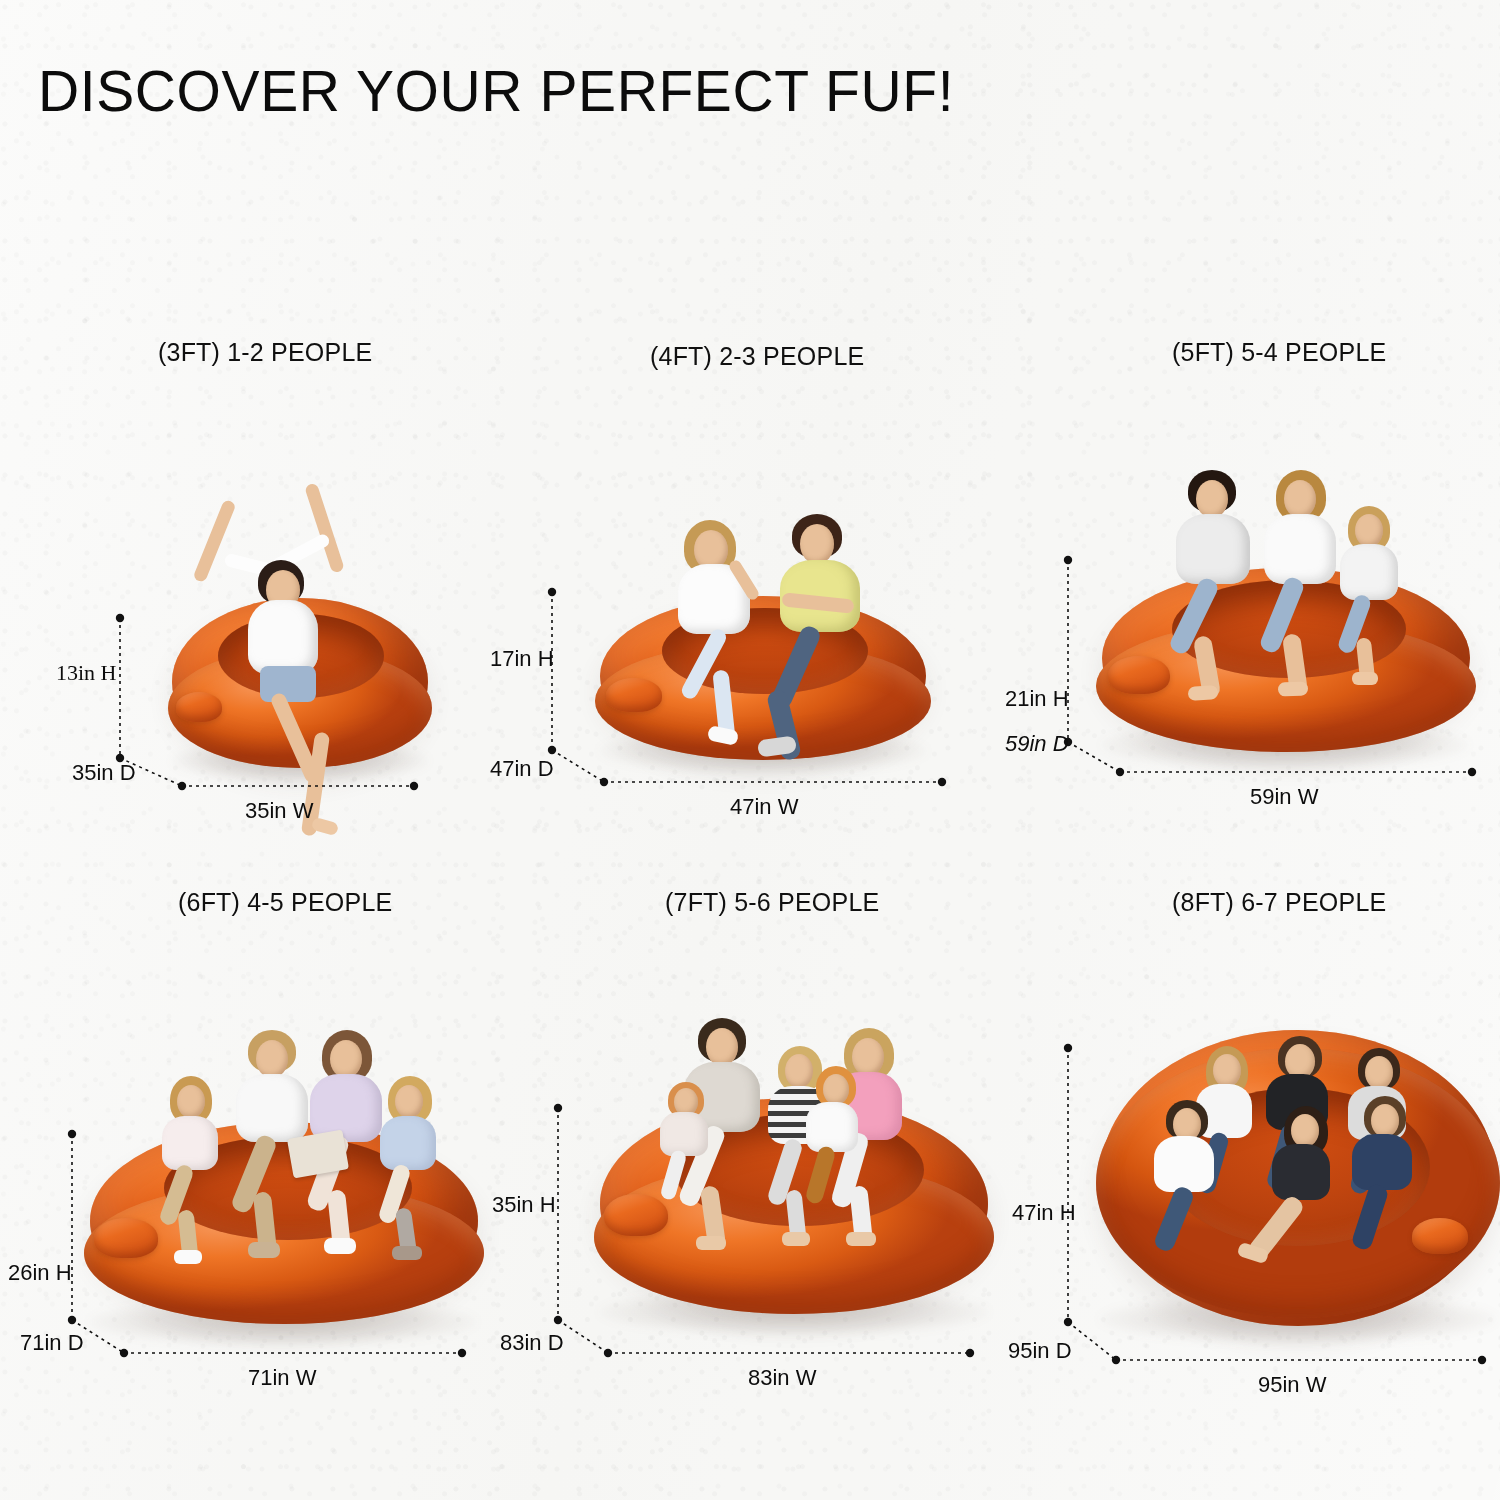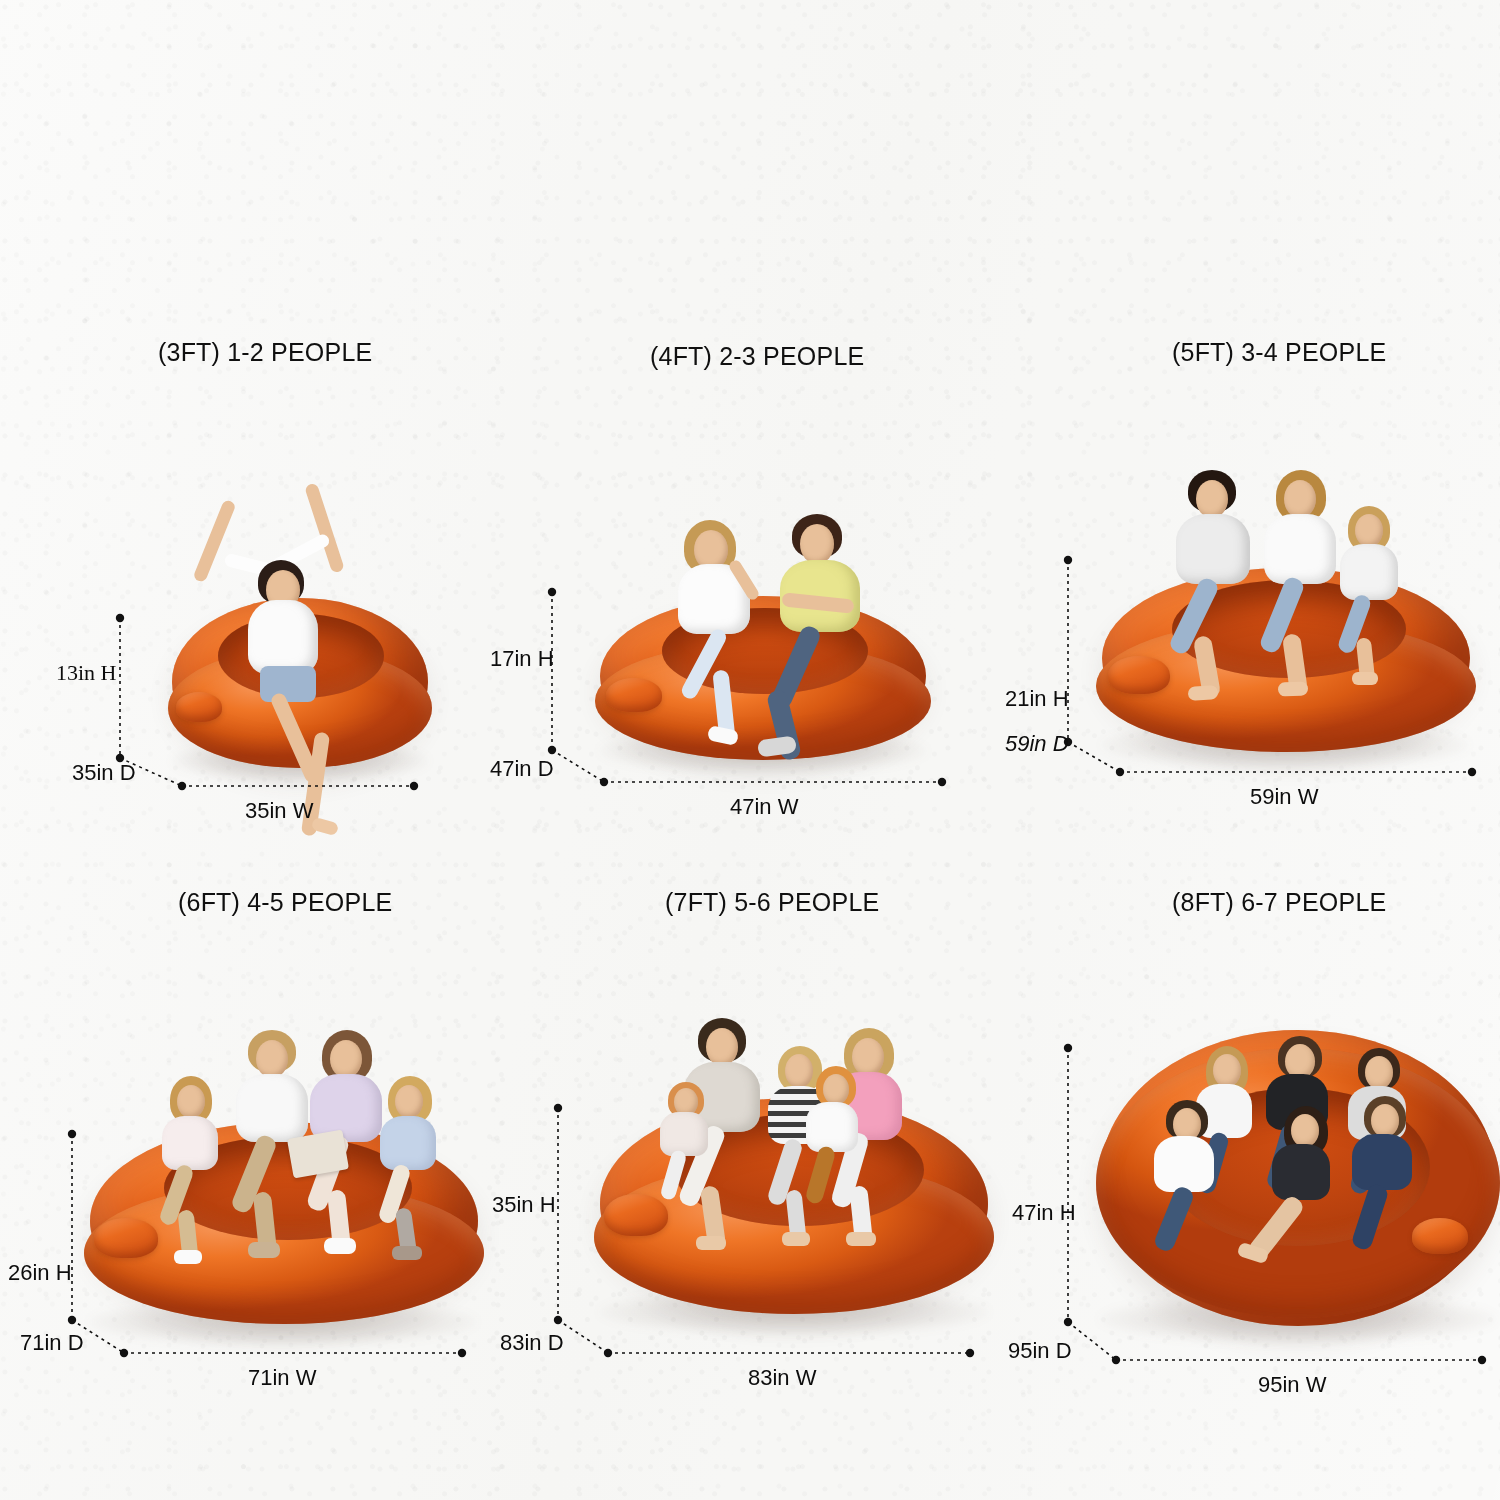--- a/index.html
+++ b/index.html
@@ -164,20 +164,21 @@
   }
 </style>
 </head>
 <body>
 
 <div class="texture"></div>
 
 <div class="page">
 
   <div class="hdr">
+    <div class="hdr-title">DISCOVER YOUR PERFECT FUF!</div>
   </div>
 
   <div class="cell" style="left:0;top:320px;width:500px;height:520px;">
 
     <div class="cell-label" style="left:158px;top:18px;">(3FT) 1-2 PEOPLE</div>
 
     <div class="stage" style="left:0;top:0;width:500px;height:520px;">
 
       <div class="bag-shadow" style="left:170px;top:420px;width:260px;height:42px;"></div>
 
@@ -269,21 +270,21 @@
       </svg>
 
       <div class="dim" style="left:0px;top:322px;">17in H</div>
       <div class="dim" style="left:0px;top:432px;">47in D</div>
       <div class="dim" style="left:240px;top:470px;">47in W</div>
     </div>
   </div>
 
   <div class="cell" style="left:1000px;top:320px;width:500px;height:520px;">
 
-    <div class="cell-label" style="left:172px;top:18px;">(5FT) 3-4 PEOPLE</div>
+    <div class="cell-label" style="left:172px;top:18px;">(5FT) 5-4 PEOPLE</div>
 
     <div class="stage" style="left:0;top:0;width:500px;height:520px;">
 
       <div class="bag-shadow" style="left:100px;top:400px;width:370px;height:50px;"></div>
 
       <div class="bag" style="left:102px;top:248px;width:368px;height:180px;">
         <div class="bag-body"></div>
         <div class="bag-rim" style="left:-6px;top:52px;width:380px;height:132px;"></div>
         <div class="bag-seat" style="left:70px;top:12px;width:234px;height:98px;"></div>
         <div class="bag-flap" style="left:6px;top:88px;width:62px;height:38px;"></div>

